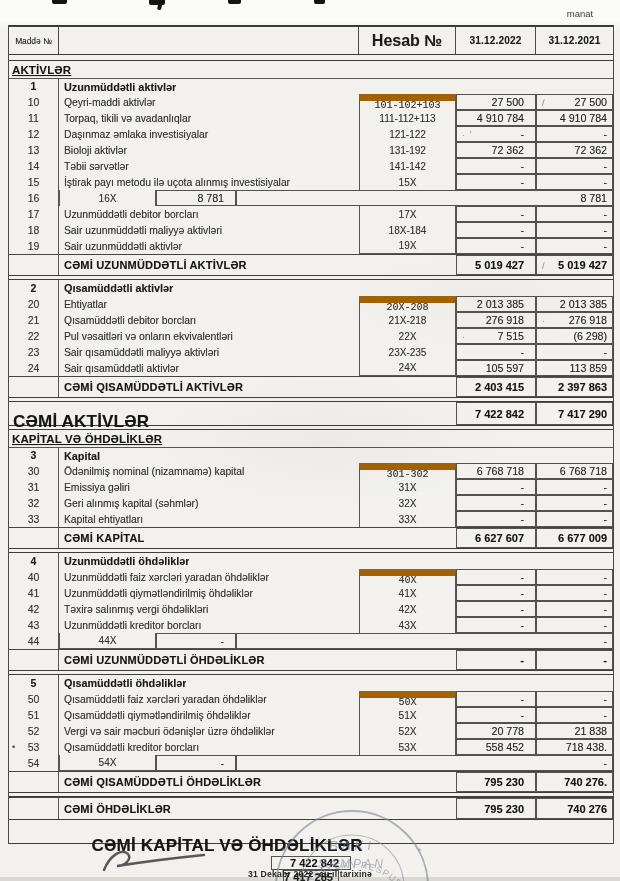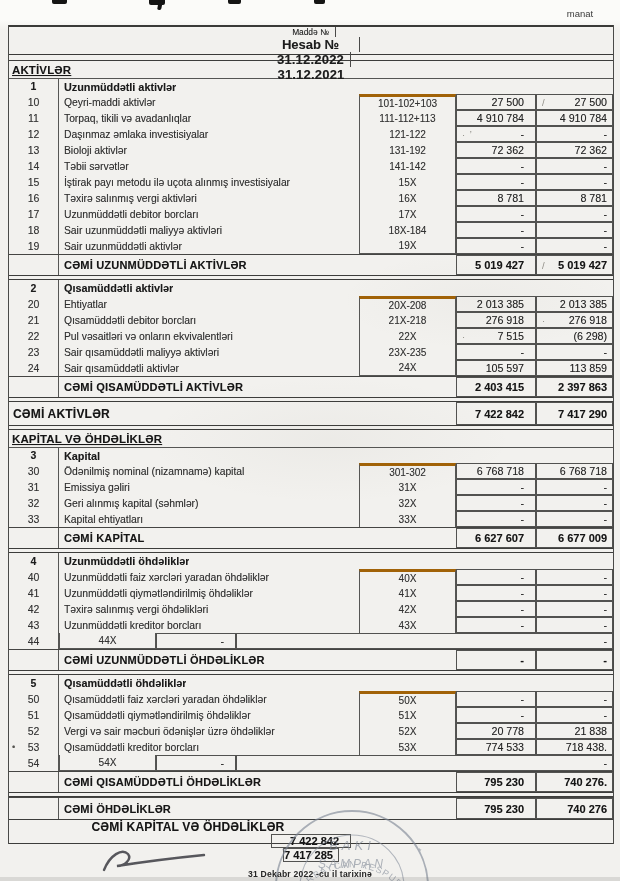--- a/index.html
+++ b/index.html
@@ -31,26 +31,26 @@
   .w1{width:50px;justify-content:center;}
   .w2{width:300px;}
   .w3{width:97px;justify-content:center;}
   .w4{width:80px;}
   .w5{flex:1;}
   .w23{width:397px;}
   .w123{width:447px;}
   .div-r{border-right:1px solid #565654;}
 
   
-  .r-header{height:30px;border-top:2px solid #3a3a38;border-bottom:1.8px solid #3a3a38;flex-direction:column;}
+  .r-header{height:30px;border-top:2px solid #3a3a38;border-bottom:1.8px solid #3a3a38;}
   .r-header .hc{border-right:1.4px solid #4a4a48;justify-content:center;font-weight:bold;color:#1d1d1d;}
   .r-header .hc:last-child{border-right:none;}
   .h-madde{font-size:8.3px;font-weight:normal !important;color:#333;}
-  .h-hesab{font-size:13px;}
-  .h-date{font-size:13px;letter-spacing:.2px;}
+  .h-hesab{font-size:16px;}
+  .h-date{font-size:10px;letter-spacing:.2px;}
 
   .gap{height:3px;}
   .gap-lg{height:5px;}
   .block{border-top:1.3px solid #3d3d3b;border-bottom:1.3px solid #3d3d3b;}
 
   .r-section{height:17px;padding-left:3px;}
   .r-section span{font-weight:bold;font-size:11.4px;color:#161616;text-decoration:underline;letter-spacing:.2px;}
   .r-group{height:16px;}
   .block .r-group:not(:first-child){border-top:1px solid #555553;}
   .r-group .c-num{font-weight:bold;color:#1c1c1c;}
@@ -58,29 +58,29 @@
   .r-detail{height:16px;}
   .r-subtotal{height:21px;border-top:1.1px solid #454543;}
   .r-grand{height:23px;}
   .block .r-grand:not(:first-child){border-top:1.3px solid #3d3d3b;}
   .blk-last .r-subtotal{height:22px;justify-content:space-between;}
   .blk-last .r-grand{height:24px;flex-direction:column;}
 
   .c-num{font-size:10.4px;color:#333;position:relative;}
   .c-name{padding-left:5px;font-size:10.3px;color:#2e2e2e;white-space:nowrap;overflow:hidden;}
   .c-hesab{border-left:1px solid #565654;border-right:1px solid #565654;font-size:10px;color:#333;}
-  .hesab-top{border-top:3px solid #a16207;}
+  .hesab-top{border-top:7px solid #a16207;font-family:Liberation Mono, monospace;}
   .hesab-bottom{border-bottom:1px solid #565654;}
 
   .c-val{border:1px solid #525250;justify-content:flex-end;font-size:10.6px;color:#232323;position:relative;}
   .c-val.w4{padding-right:11px;}
   .c-val.w5{padding-right:5px;}
   .r-subtotal .c-val,.r-grand .c-val{font-weight:bold;font-size:11px;color:#151515;border-width:1.2px;}
   .st-name{font-weight:bold;font-size:11px;color:#161616;padding-left:5px;letter-spacing:.2px;white-space:nowrap;}
-  .g-name{font-weight:bold;font-size:12px;color:#161616;padding-left:4px;letter-spacing:.2px;white-space:nowrap;}
+  .g-name{font-weight:bold;font-size:17px;color:#161616;padding-left:4px;letter-spacing:.2px;white-space:nowrap;margin-top:16px;}
   .pencil{position:absolute;left:5px;color:#8f8d86;font-size:9.5px;font-weight:normal;text-shadow:none;letter-spacing:1px;}
   .num-mark{position:absolute;left:3px;color:#55544f;font-size:9px;}
 
   .caption{position:absolute;left:0;right:0;top:869px;text-align:center;font-size:8.6px;font-weight:bold;color:#252525;letter-spacing:.2px;}
 
   .stamp{position:absolute;left:252px;top:790px;opacity:.62;}
   .sig{position:absolute;left:98px;top:842px;}
 </style>
 </head>
 <body>
@@ -226,23 +226,20 @@
             <span class="val">-</span>
           </div>
           <div class="c c-val w5">
             <span class="val">-</span>
           </div>
         </div>
         <div class="row r-detail">
           <div class="c w1 div-r c-num">
             <span>16</span>
           </div>
-          <div class="c w2 c-name">
-            <span>Təxirə salınmış vergi aktivləri</span>
-          </div>
           <div class="c w3 c-hesab">
             <span>16X</span>
           </div>
           <div class="c c-val w4">
             <span class="val">8 781</span>
           </div>
           <div class="c c-val w5">
             <span class="val">8 781</span>
           </div>
         </div>
@@ -702,21 +699,21 @@
             <span>53</span>
             <span class="num-mark">•</span>
           </div>
           <div class="c w2 c-name">
             <span>Qısamüddətli kreditor borcları</span>
           </div>
           <div class="c w3 c-hesab">
             <span>53X</span>
           </div>
           <div class="c c-val w4">
-            <span class="val">774 533</span>
+            <span class="val">558 452</span>
           </div>
           <div class="c c-val w5">
             <span class="val">718 438.</span>
           </div>
         </div>
         <div class="row r-detail">
           <div class="c w1 div-r c-num">
             <span>54</span>
           </div>
           <div class="c w3 c-hesab hesab-bottom">

